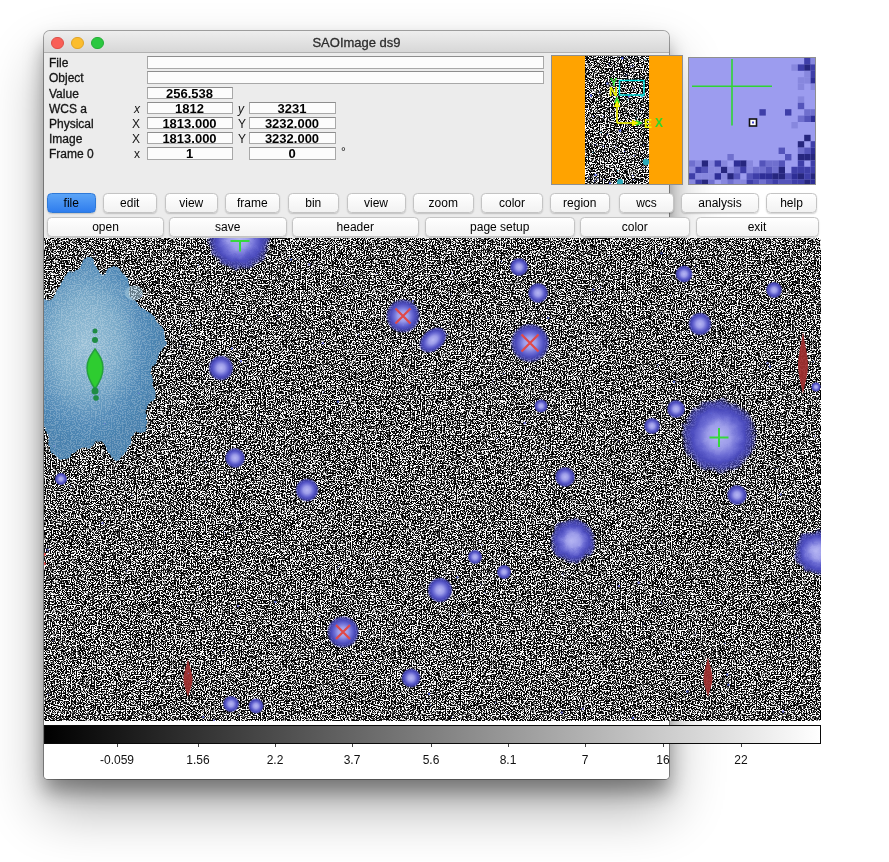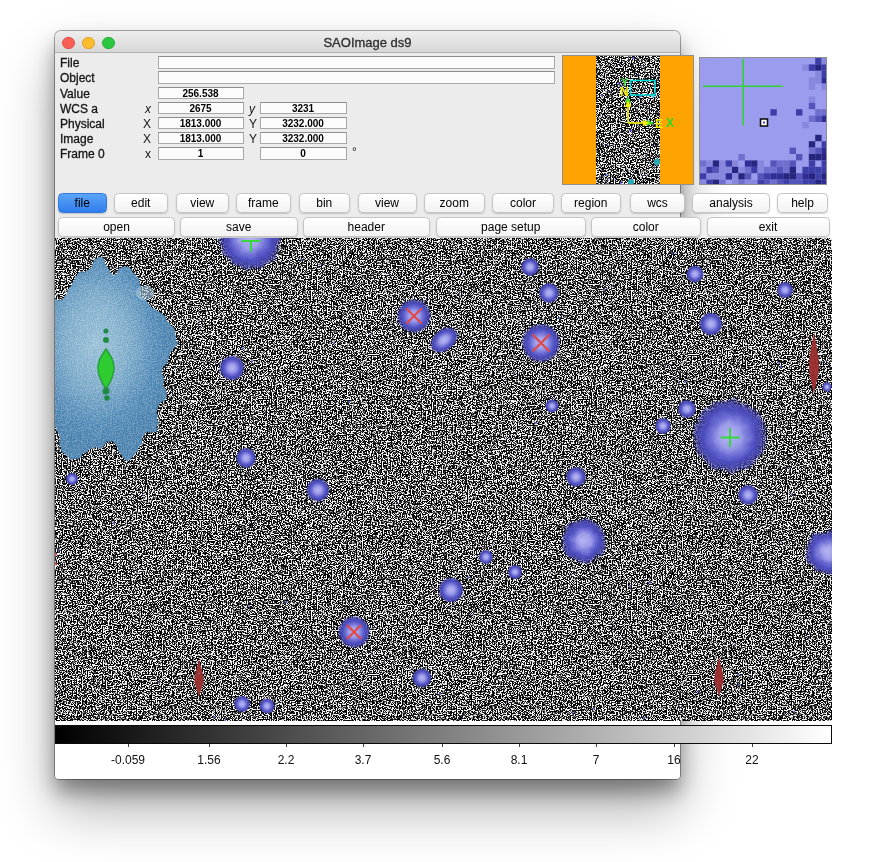--- a/index.html
+++ b/index.html
@@ -1,27 +1,27 @@
 <!DOCTYPE html>
 <html><head><meta charset="utf-8"><style>
 * { margin:0; padding:0; box-sizing:border-box; }
 html,body { width:889px; height:862px; background:#fff; font-family:"Liberation Sans",sans-serif; }
-#win { position:absolute; left:55px; top:31px; width:625px; height:748px;
+#win { position:absolute; left:44px; top:31px; width:625px; height:748px;
   background:#ececec; border-radius:6px 6px 4px 4px;
   box-shadow: 0 0 0 1px rgba(0,0,0,0.34), 0 13px 20px rgba(0,0,0,0.36), 0 30px 55px rgba(0,0,0,0.32); }
 #titlebar { position:absolute; left:0; top:0; width:100%; height:22px;
   background:linear-gradient(#eeeeee,#d7d7d7); border-bottom:1px solid #b0b0b0;
   border-radius:6px 6px 0 0; }
 .light { position:absolute; top:5.5px; width:12.5px; height:12.5px; border-radius:50%; }
 #title { position:absolute; width:100%; text-align:center; top:4px; font-size:13px; color:#2d2d2d; -webkit-text-stroke:0.3px #2d2d2d; }
 .lbl { position:absolute; font-size:12px; color:#151515; -webkit-text-stroke:0.3px #151515; line-height:13px; padding-top:1px; }
 .sub { position:absolute; width:30px; text-align:right; font-size:12px; color:#151515; line-height:13px; padding-top:1px; }
 .sub2 { position:absolute; font-size:12px; color:#151515; line-height:13px; padding-top:1px; }
 .fld { position:absolute; height:12.8px; background:#fcfcfc; border:1px solid #a8a8a8; border-top-color:#8d8d8d;
-  font-size:10px; font-weight:bold; color:#000; text-align:center; line-height:11px; }
+  font-size:13px; font-weight:bold; color:#000; text-align:center; line-height:11px; }
 .btn { position:absolute; height:20.5px; background:linear-gradient(#ffffff,#f2f2f2);
   border:0.5px solid #c4c4c4; border-radius:4.5px; font-size:12px; color:#000;
   text-align:center; line-height:19.5px; box-shadow:0 1px 1.5px rgba(0,0,0,0.18); }
 .btn.sel { background:linear-gradient(#5ba4f7,#2f7dee); border-color:#2e79d8; }
 #imgpan, #magpan { position:absolute; border:1px solid #8f8f8f; background:#000; }
 #white-bottom { position:absolute; left:0; top:690px; width:100%; height:58px; background:#fff; border-radius:0 0 4px 4px; }
 #cbar { position:absolute; left:0px; top:694px; width:776.5px; height:18.5px;
   border:1px solid #0a0a0a; background:linear-gradient(to right,#000,#fff); }
 .tick { position:absolute; top:712.5px; width:1px; height:3.5px; background:#444; }
 .cbl { position:absolute; top:722px; width:60px; text-align:center; font-size:12px; color:#111; }
@@ -34,21 +34,21 @@
     <div id="title">SAOImage ds9</div>
   </div>
   <div class="lbl" style="left:5px;top:25.3px">File</div>
     <div class="fld" style="left:102.5px;top:25.3px;width:397.5px"></div>
     <div class="lbl" style="left:5px;top:40.4px">Object</div>
     <div class="fld" style="left:102.5px;top:40.4px;width:397.5px"></div>
     <div class="lbl" style="left:5px;top:55.5px">Value</div>
     <div class="fld" style="left:102.5px;top:55.5px;width:86px">256.538</div>
     <div class="lbl" style="left:5px;top:70.5px">WCS a</div>
     <div class="sub" style="left:66px;top:70.5px;font-style:italic;">x</div>
-    <div class="fld" style="left:102.5px;top:70.5px;width:86px">2675</div>
+    <div class="fld" style="left:102.5px;top:70.5px;width:86px">1812</div>
     <div class="sub2" style="left:194px;top:70.5px;font-style:italic;">y</div>
     <div class="fld" style="left:204.5px;top:70.5px;width:87px">3231</div>
     <div class="lbl" style="left:5px;top:85.6px">Physical</div>
     <div class="sub" style="left:66px;top:85.6px;">X</div>
     <div class="fld" style="left:102.5px;top:85.6px;width:86px">1813.000</div>
     <div class="sub2" style="left:194px;top:85.6px;">Y</div>
     <div class="fld" style="left:204.5px;top:85.6px;width:87px">3232.000</div>
     <div class="lbl" style="left:5px;top:100.7px">Image</div>
     <div class="sub" style="left:66px;top:100.7px;">X</div>
     <div class="fld" style="left:102.5px;top:100.7px;width:86px">1813.000</div>

